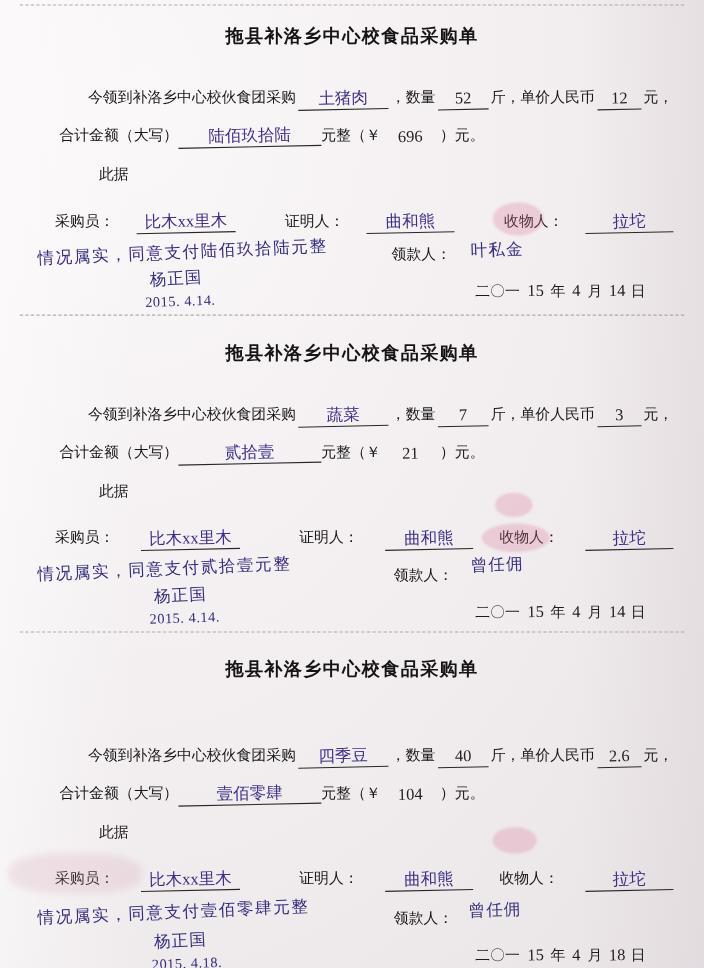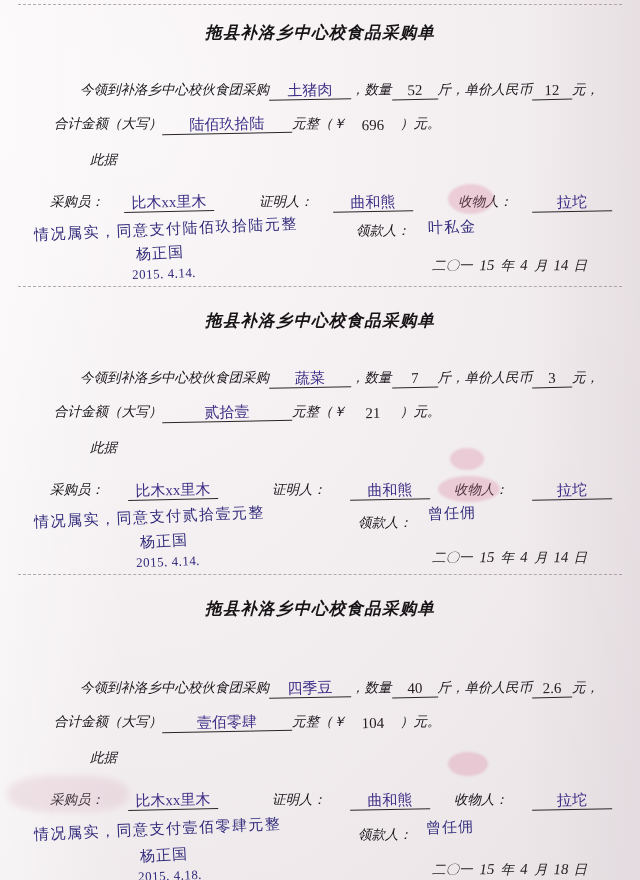--- a/index.html
+++ b/index.html
@@ -63,21 +63,21 @@
     margin-bottom: 4px;
     color: #161416;
   }
   .line {
     display: flex;
     align-items: flex-end;
     font-size: 13.5px;
     line-height: 22px;
     white-space: nowrap;
   }
-  .l1 { margin-top: 34px; padding-left: 52px; }
+  .l1 { margin-top: 34px; padding-left: 52px; justify-content: space-between; }
   .l2 { margin-top: 12px; padding-left: 26px; }
   .l3 { margin-top: 14px; padding-left: 62px; }
   .l4 { margin-top: 20px; padding-left: 22px; align-items: flex-end; justify-content: space-between; }
 
   .fill {
     position: relative;
     display: inline-block;
     border-bottom: 1px solid #2a2628;
     text-align: center;
     font-family: "Liberation Serif", "DejaVu Serif", serif;
@@ -146,21 +146,21 @@
     filter: blur(1.2px);
     pointer-events: none;
   }
   .smudge {
     position: absolute;
     background: rgba(206,150,170,0.20);
     filter: blur(3px);
     border-radius: 40%;
     pointer-events: none;
   }
-  .cjk { font-family: "DejaVu Sans", "Liberation Sans", sans-serif; font-style: italic; }
+  .cjk { font-family: "DejaVu Sans", "Liberation Sans", sans-serif; }
   .label { color: #17151a; }
 </style>
 </head>
 <body>
 
 <div class="scan"></div>
 
 <div class="sep sep-top"></div>
 <div class="sep sep-1"></div>
 <div class="sep sep-2"></div>

